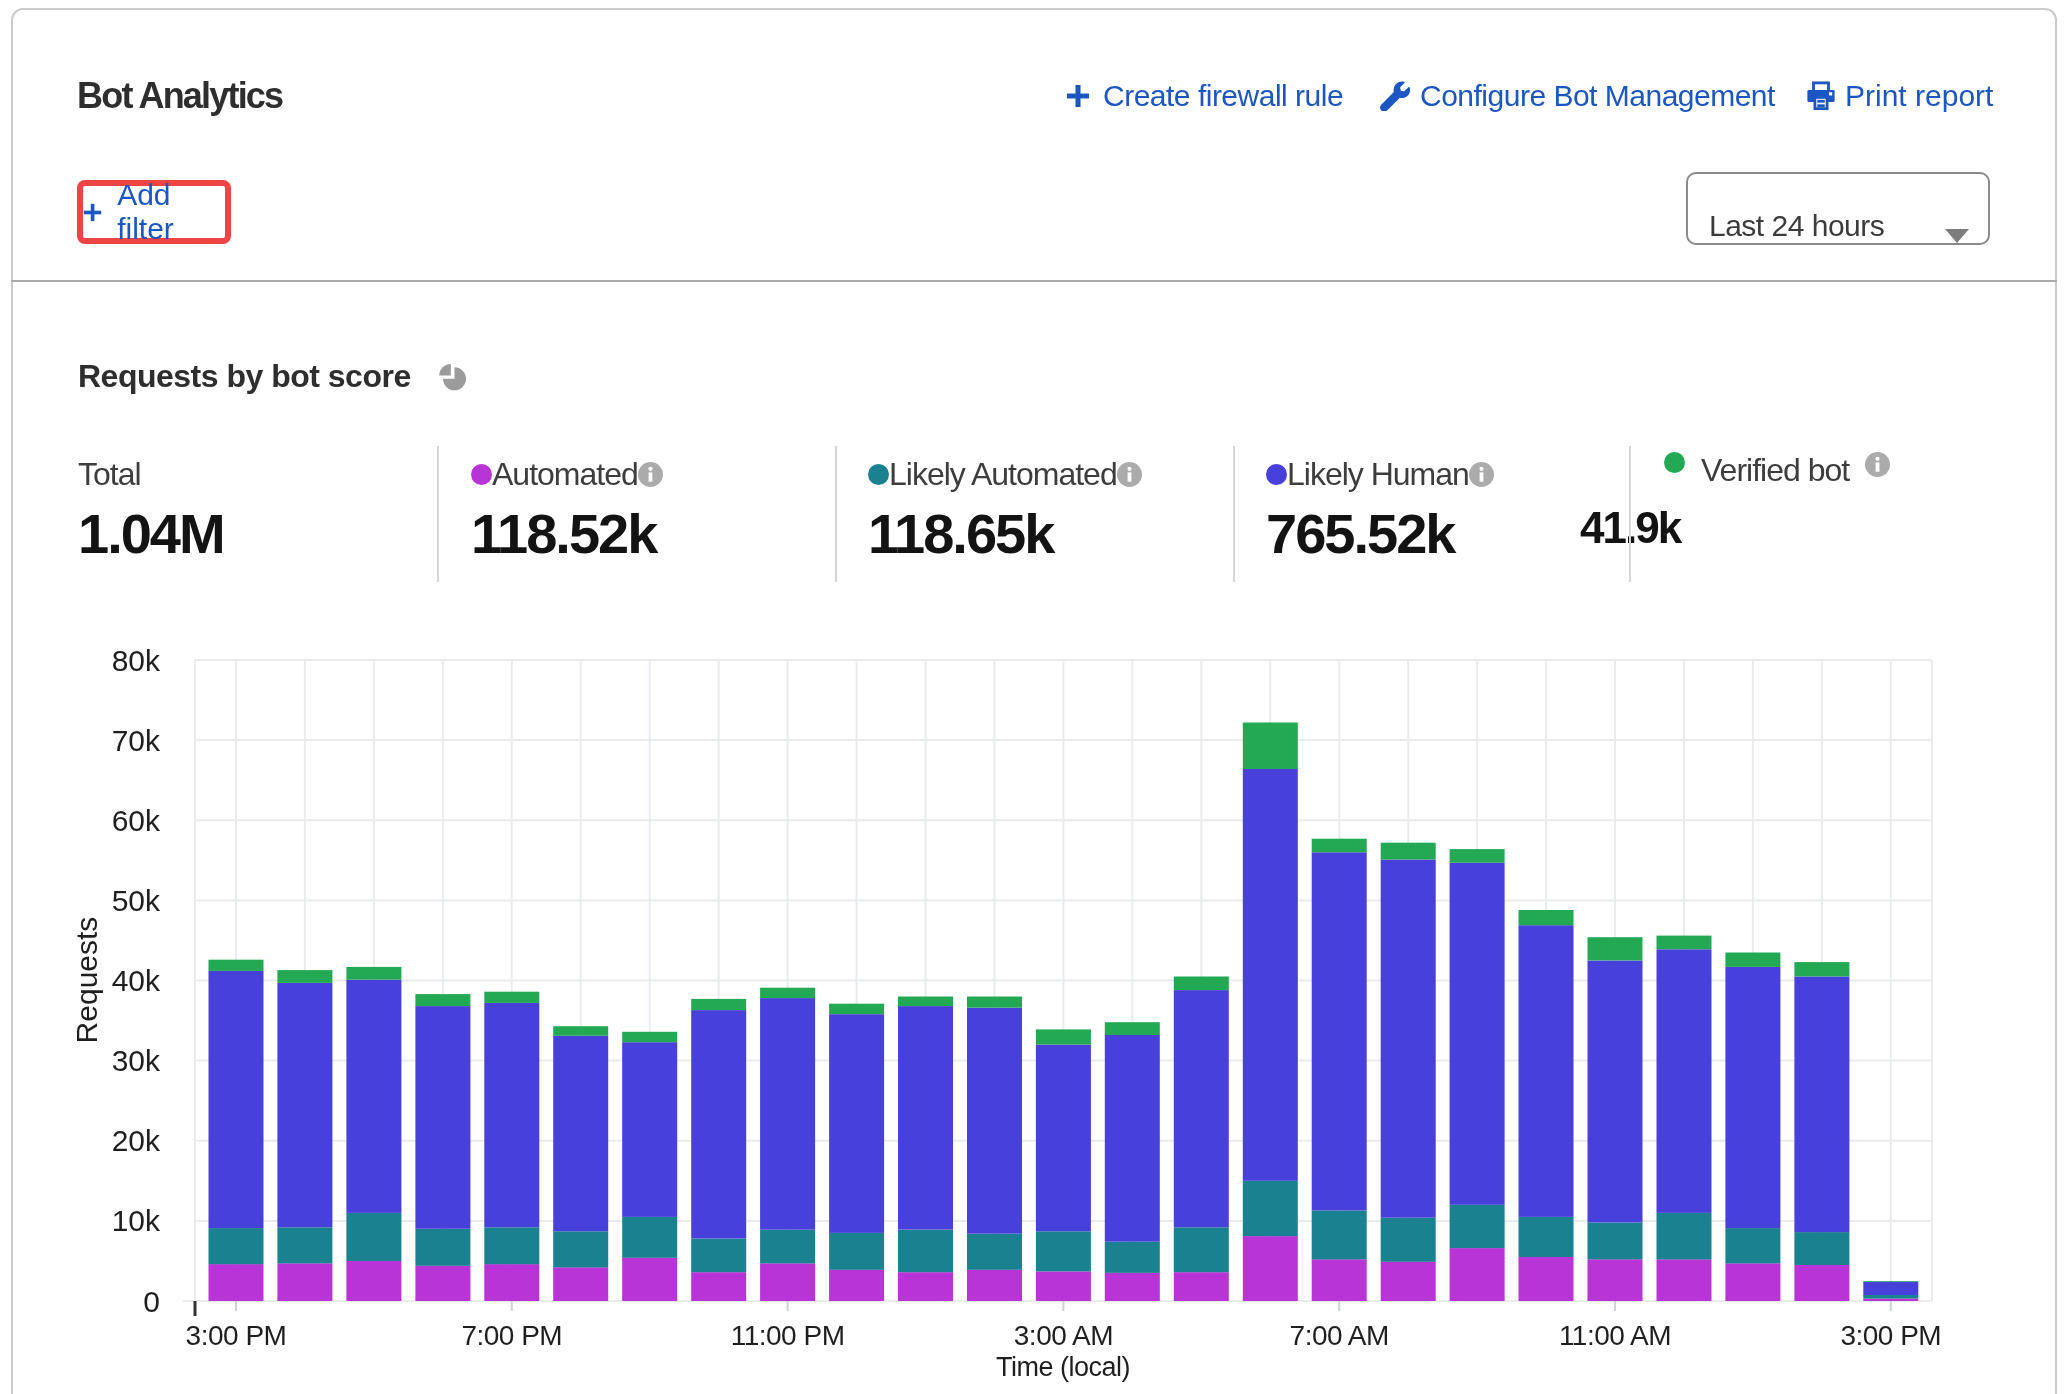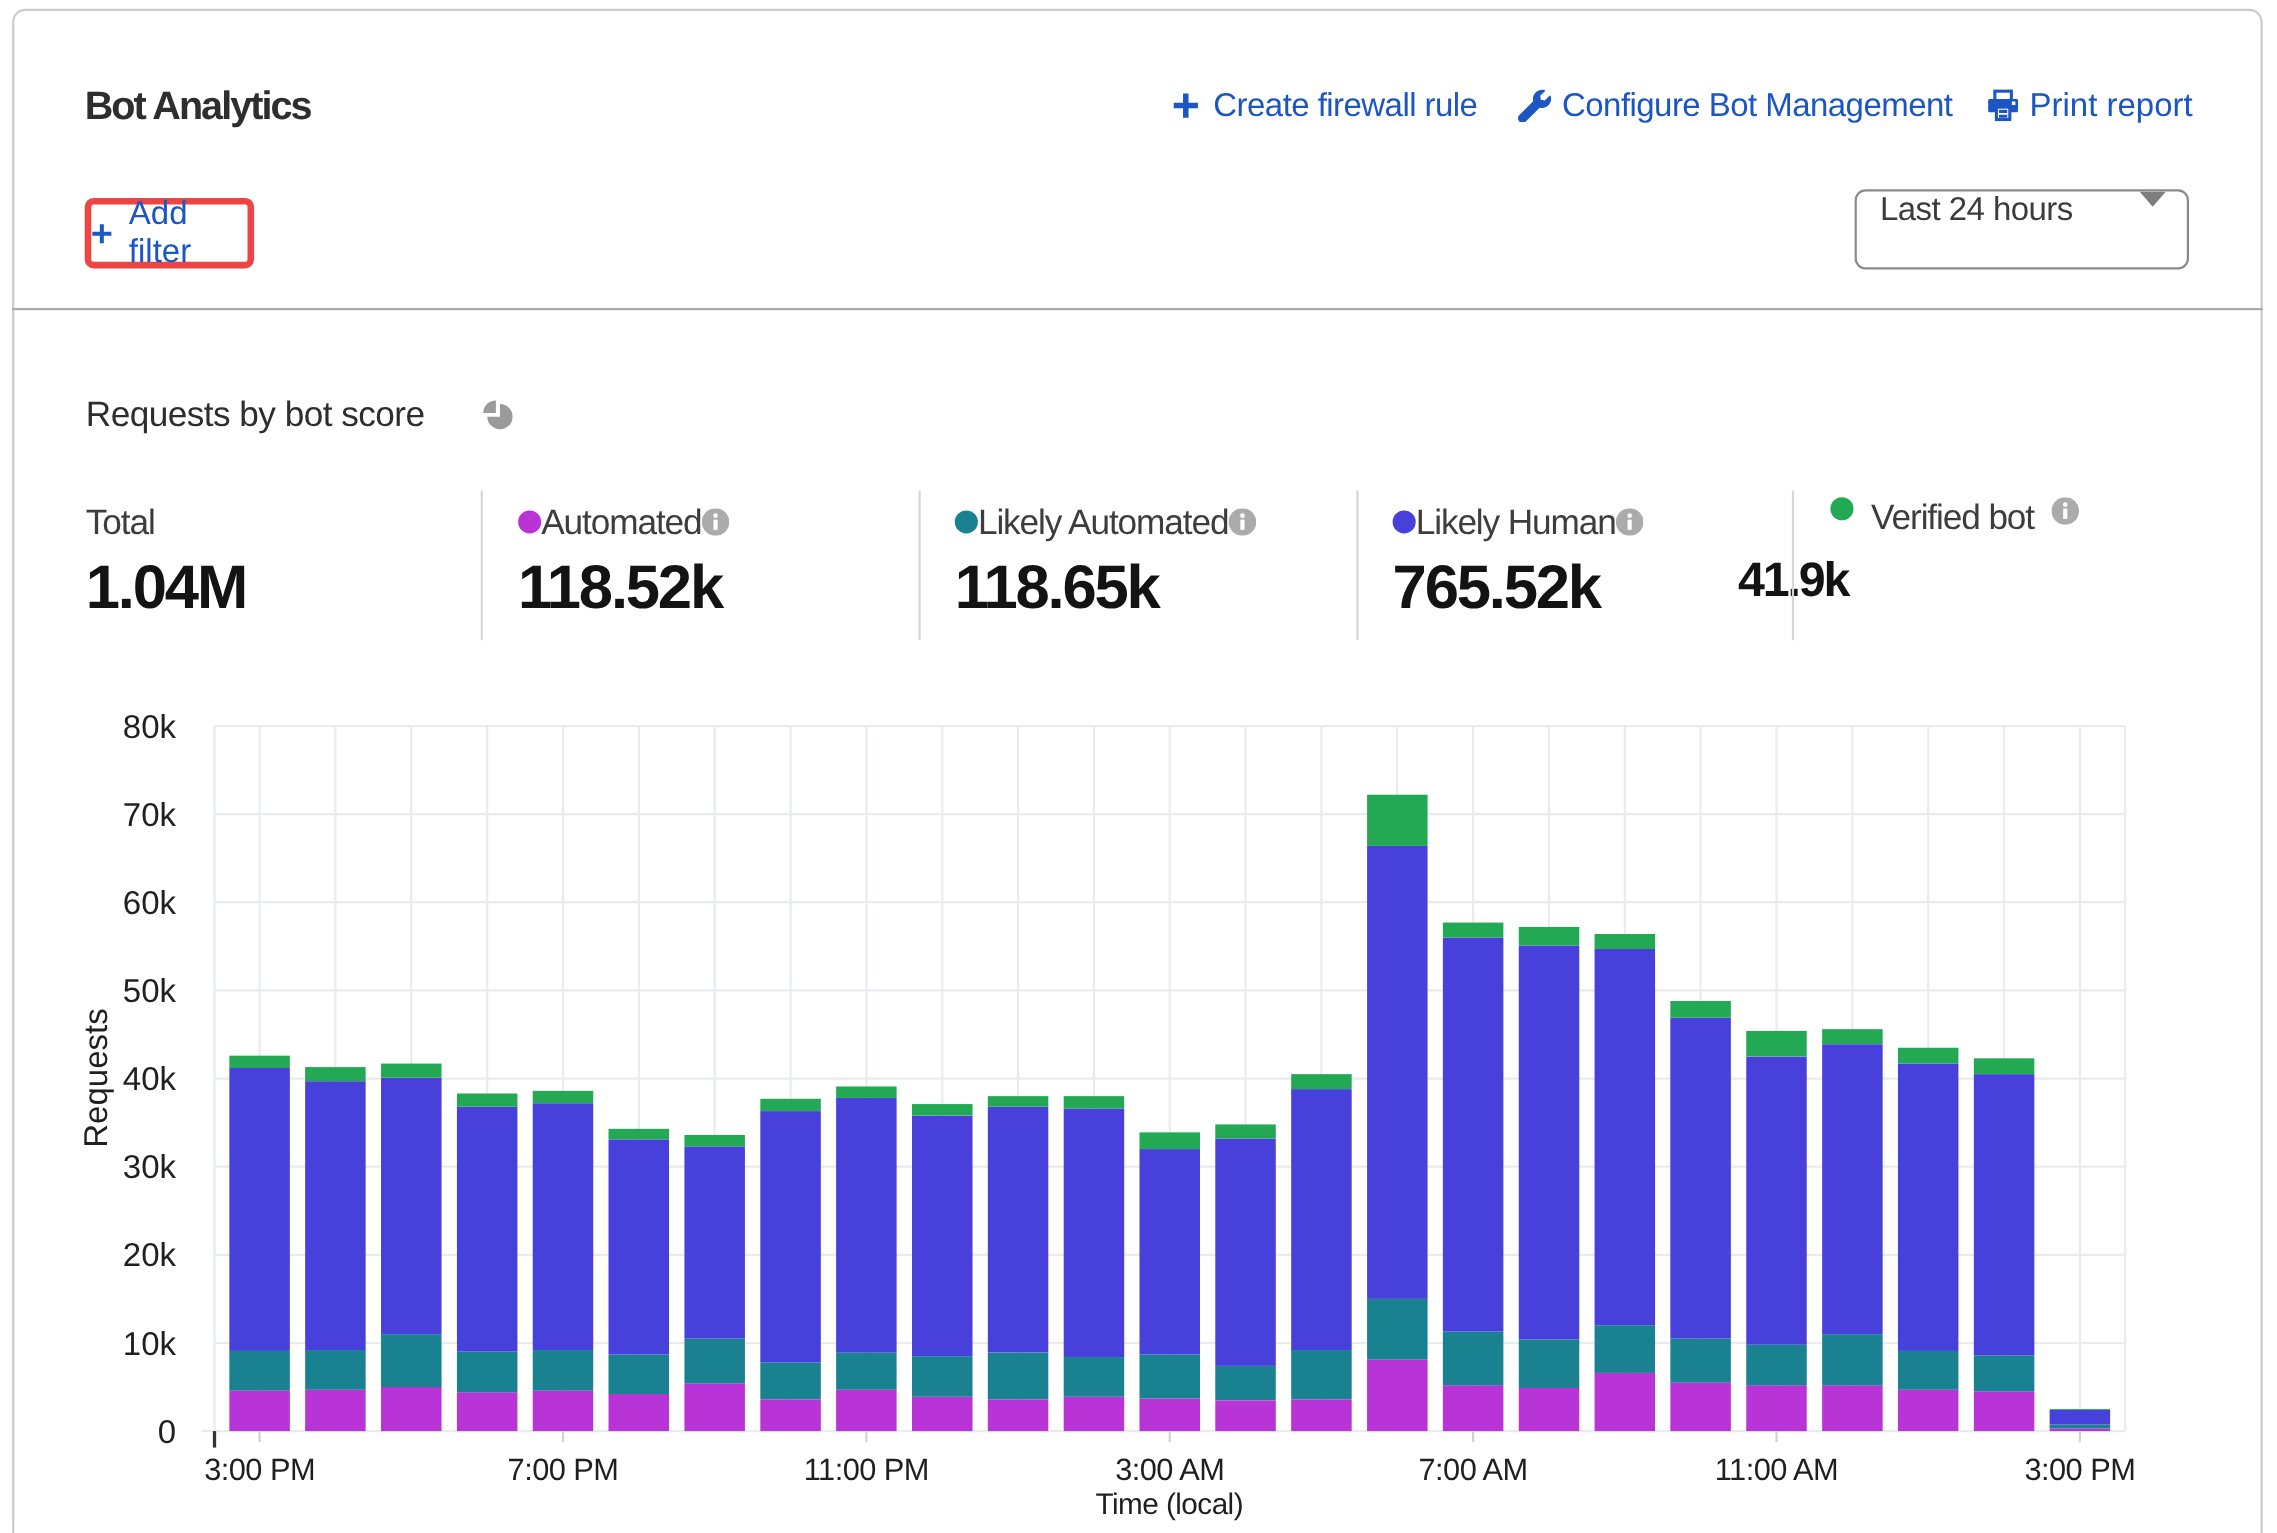--- a/index.html
+++ b/index.html
@@ -38,30 +38,30 @@
   </div>
 
 <div style="position:absolute;left:77px;top:180px;width:154px;height:64px;border:6px solid #ef4444;border-radius:8px;box-sizing:border-box;display:flex;align-items:center;justify-content:center;gap:15px;color:#1b56c3;font-size:30px">
     <svg width="21" height="21" viewBox="0 0 21 21">
       <line x1="10.5" y1="1" x2="10.5" y2="20" stroke="#1b56c3" stroke-width="4"></line>
       <line x1="1" y1="10.5" x2="20" y2="10.5" stroke="#1b56c3" stroke-width="4"></line>
     </svg>
     <span>Add filter</span>
   </div>
 
-<div style="position:absolute;left:1686px;top:172px;width:304px;height:73px;border:2px solid #8a8a8a;border-radius:10px;box-sizing:border-box;display:flex;align-items:flex-start;color:#3c3c3c;font-size:30px">
+<div style="position:absolute;left:1686px;top:172px;width:304px;height:73px;border:2px solid #8a8a8a;border-radius:10px;box-sizing:border-box;display:flex;align-items:flex-end;color:#3c3c3c;font-size:30px">
   <span style="margin-left:21px;letter-spacing:-0.5px">Last 24 hours</span>
   <svg width="24" height="14" viewBox="0 0 24 14" style="margin-left:auto;margin-right:19px">
       <path fill="#7d7d7d" d="M0 0 L24 0 L12 14 Z"></path>
     </svg>
 </div>
 
 <div style="position:absolute;left:11px;top:280px;width:2046px;height:2px;background:#ababab"></div>
 
-<div style="position:absolute;left:78px;top:360px;font-size:32px;font-weight:normal;color:#2e2e2e;letter-spacing:-0.5px;line-height:1">Requests by bot score</div>
+<div style="position:absolute;left:78px;top:360px;font-size:32px;font-weight:bold;color:#2e2e2e;letter-spacing:-0.5px;line-height:1">Requests by bot score</div>
 <div style="position:absolute;left:436px;top:361px"><svg width="34" height="34" viewBox="0 0 34 34">
       <path fill="#9b9b9b" d="M 18.5 6.3 A 11.5 11.5 0 1 1 7.0 17.8 L 18.5 17.8 Z"></path>
       <path fill="#9b9b9b" d="M 14.8 3.0 L 14.8 14.5 L 3.3 14.5 A 11.5 11.5 0 0 1 14.8 3.0 Z"></path>
     </svg></div>
 
 <div style="position:absolute;left:78px;top:452px;height:44px;display:flex;align-items:center;gap:16px;white-space:nowrap">
     <span style="font-size:32px;letter-spacing:-1px;color:#3d3d3d">Total</span>
   </div>
 <div style="position:absolute;left:78px;top:506px;font-size:56px;font-weight:bold;color:#131313;letter-spacing:-2px;line-height:1">1.04M</div>
 <div style="position:absolute;left:471px;top:452px;height:44px;display:flex;align-items:center;white-space:nowrap">

